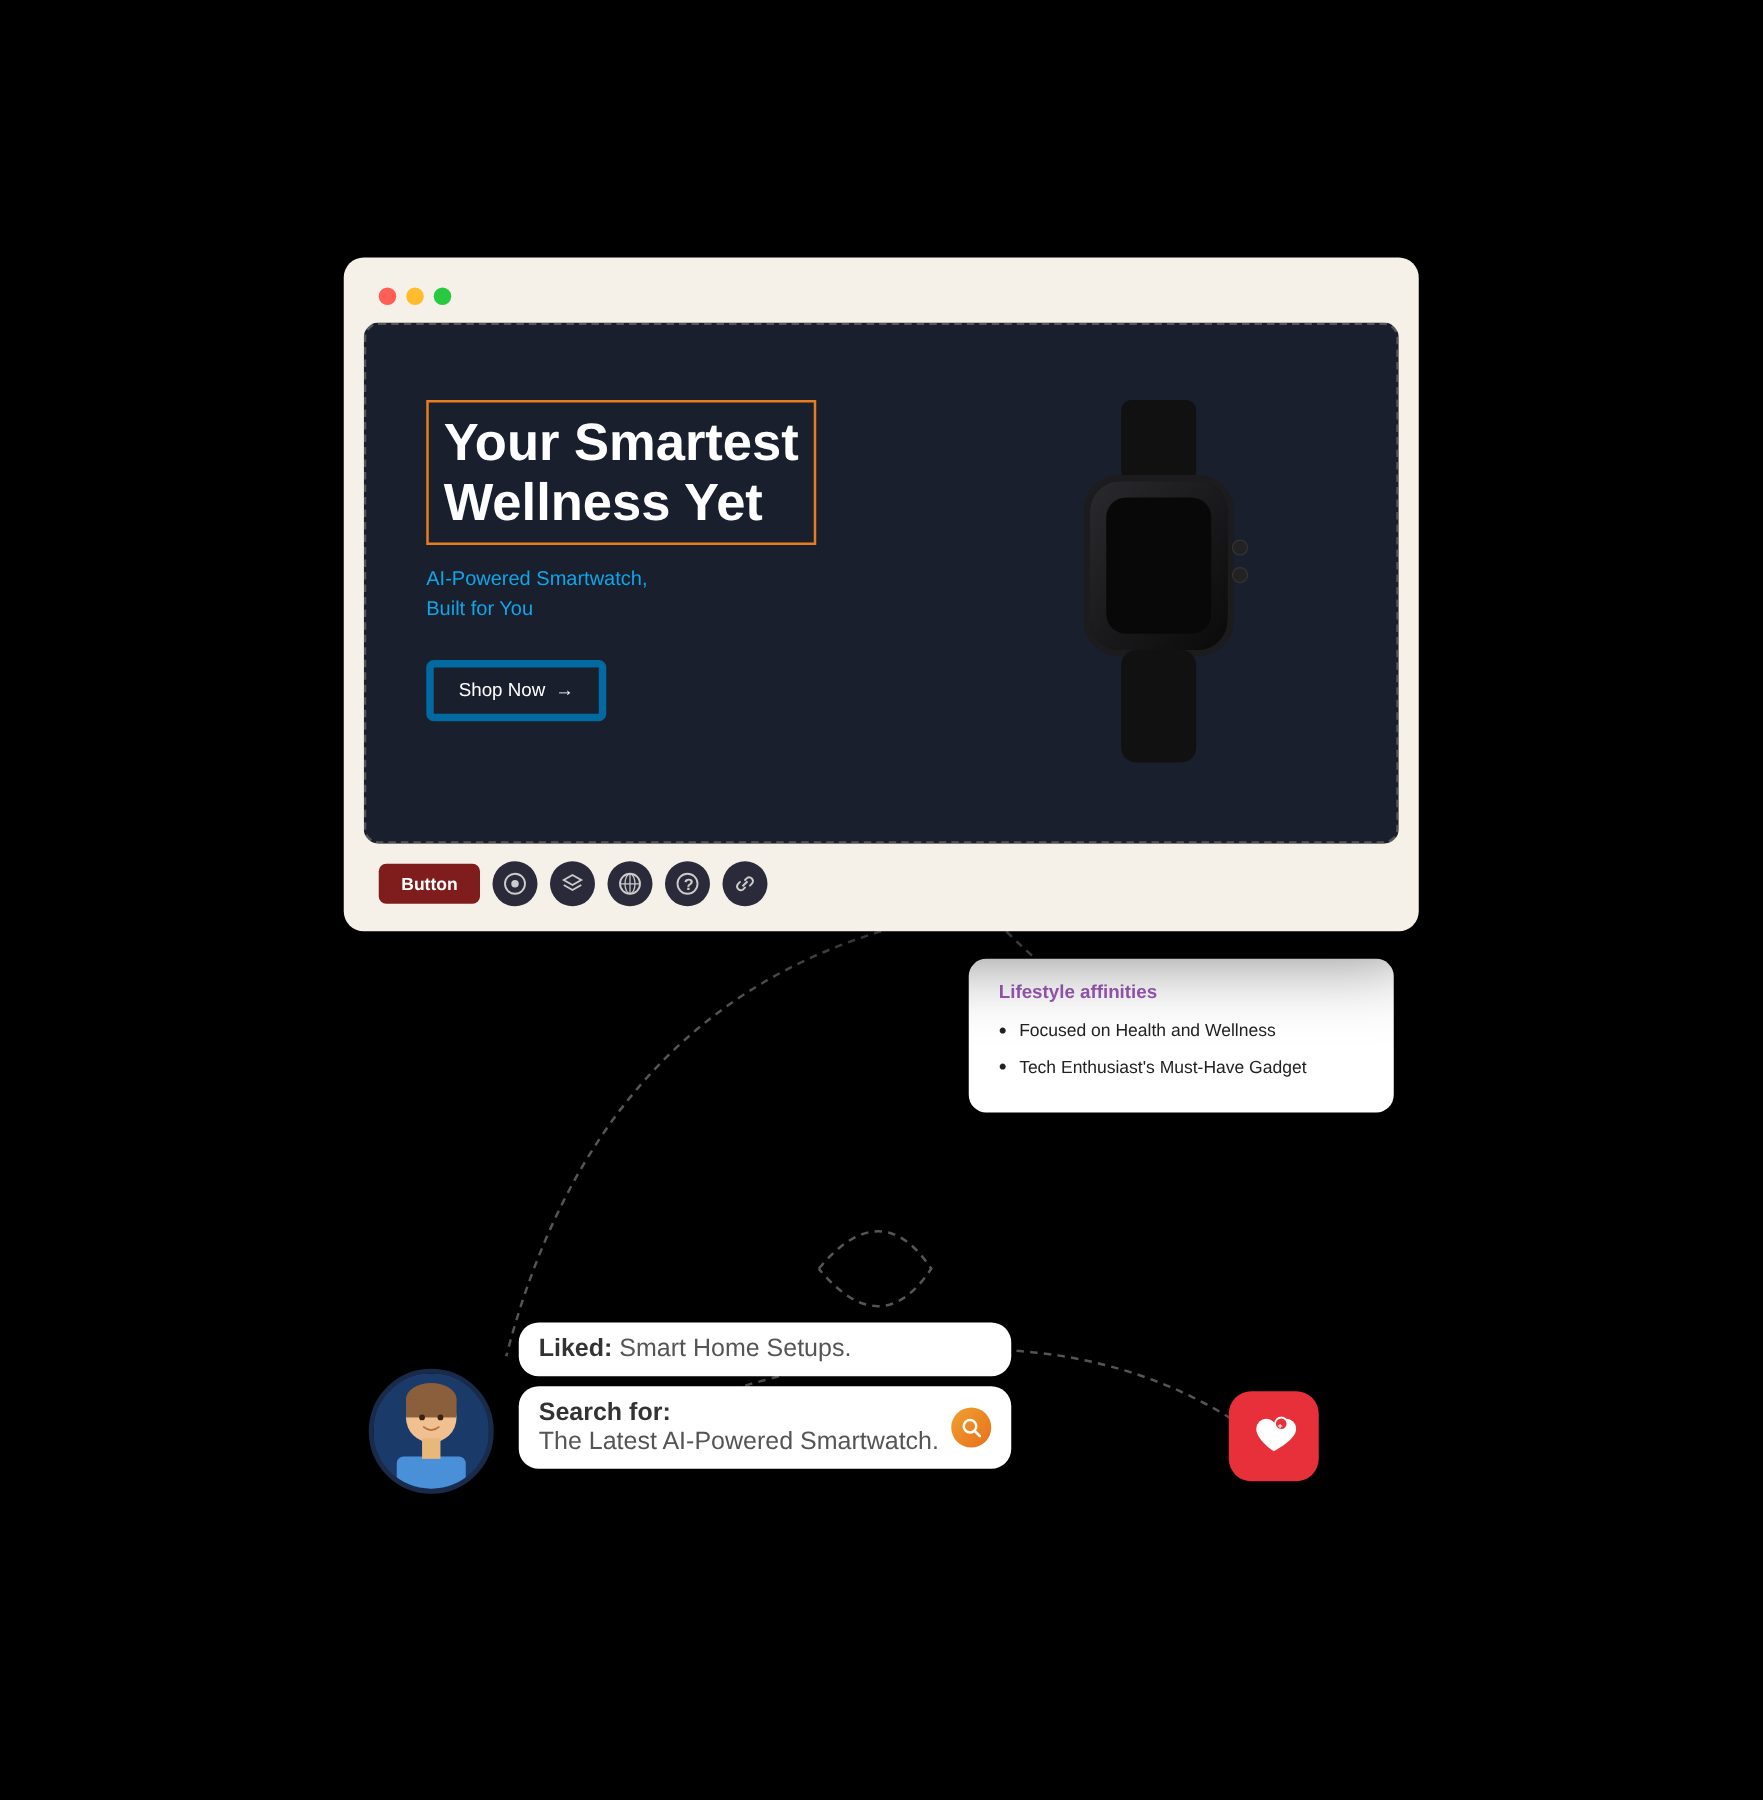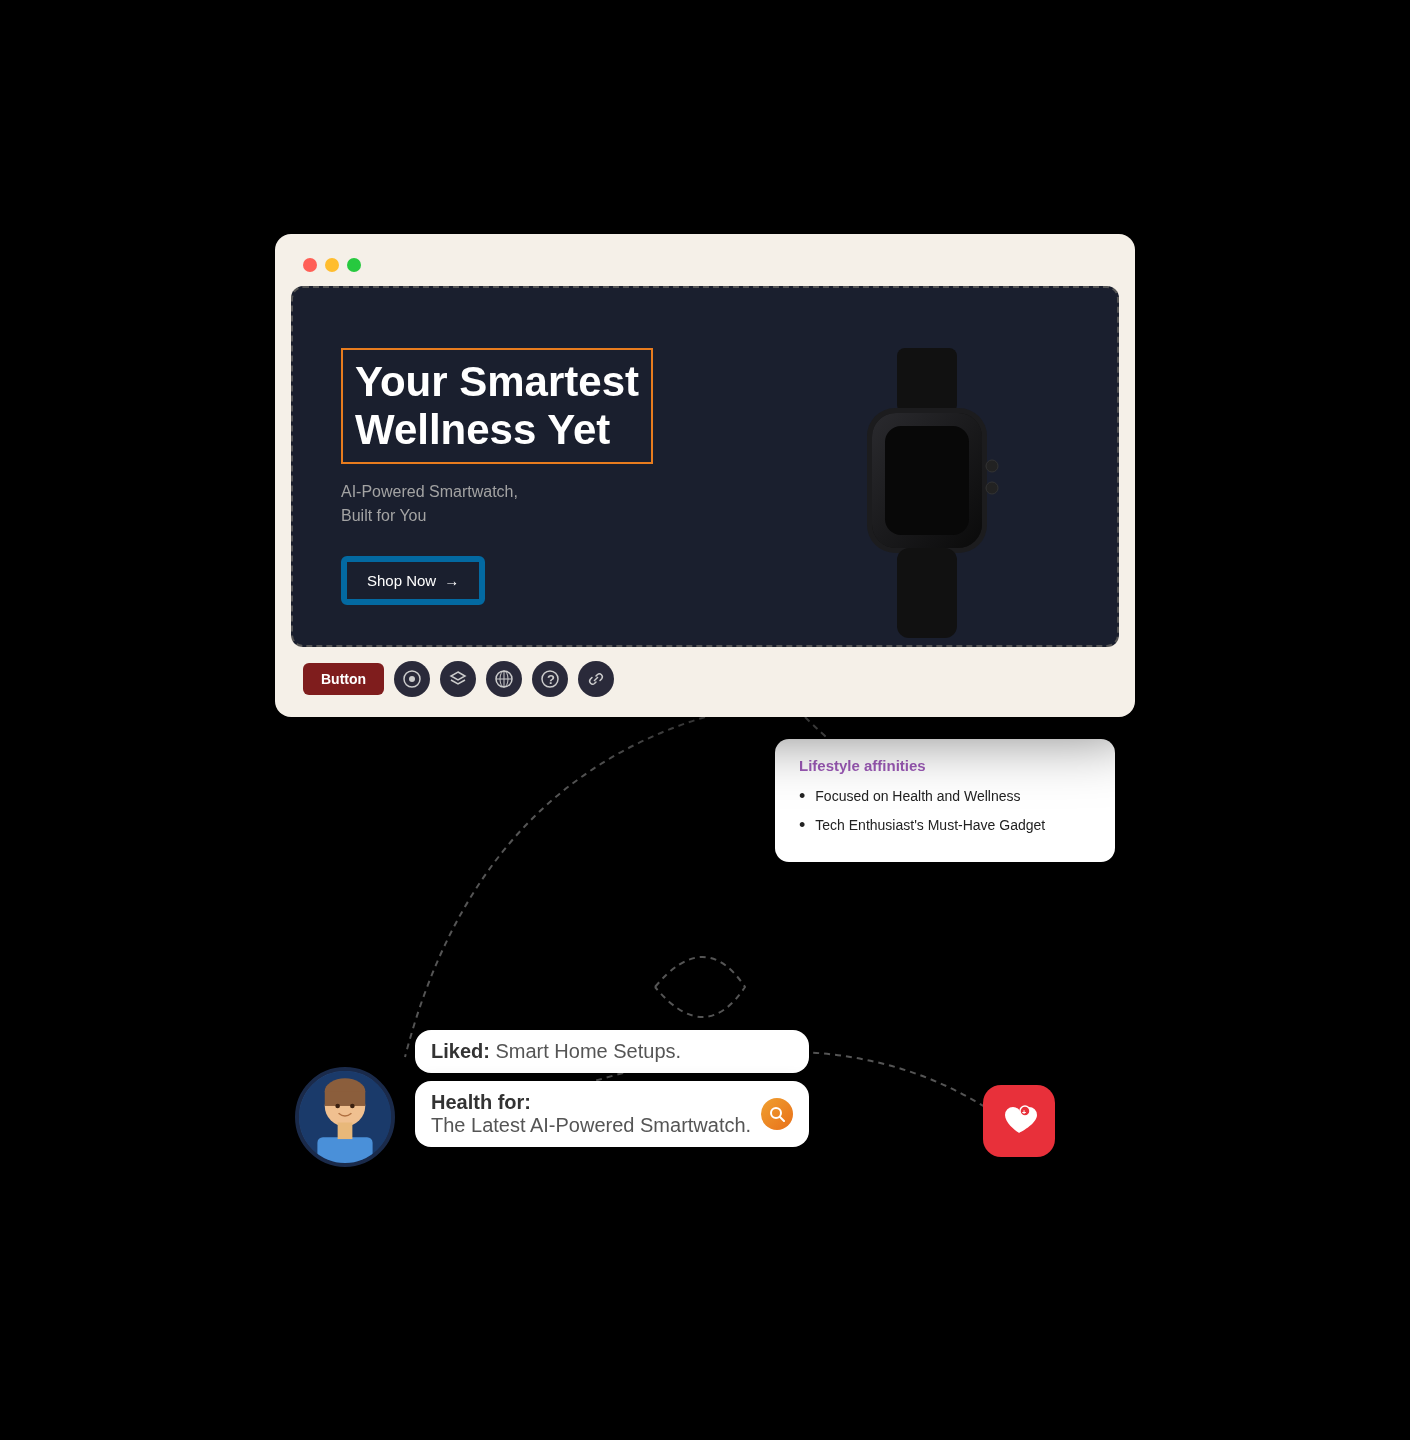--- a/index.html
+++ b/index.html
@@ -57,21 +57,21 @@
     .tl-red { background: #ff5f56; }
     .tl-yellow { background: #ffbd2e; }
     .tl-green { background: #27c93f; }
 
     
     .hero-banner {
       border-radius: 12px;
       background: #1a1f2e;
       overflow: hidden;
       position: relative;
-      height: 361px;
+      height: 417px;
       border: 2px dashed #555;
     }
 
     .hero-content {
       position: absolute;
       left: 48px;
       top: 60px;
       z-index: 2;
       max-width: 380px;
     }
@@ -81,21 +81,21 @@
       font-size: 42px;
       font-weight: 800;
       line-height: 1.15;
       margin-bottom: 16px;
       border: 2px solid #e87c1e;
       padding: 8px 12px;
       display: inline-block;
     }
 
     .hero-subtitle {
-      color: #a3a3a3;
+      color: #0ea5e9;
       font-size: 16px;
       line-height: 1.5;
       margin-bottom: 28px;
     }
 
     .shop-now-btn {
       display: inline-flex;
       align-items: center;
       gap: 8px;
       background: transparent;
@@ -451,21 +451,21 @@
       </div>
 
       <div class="activity-cards">
         <div class="activity-card">
           <span class="label">Liked:</span>
           <span class="value">Smart Home Setups.</span>
         </div>
         <div class="activity-card search-card">
           <div class="search-card-content">
             <div>
-              <span class="label">Health for:</span>
+              <span class="label">Search for:</span>
             </div>
             <div>
               <span class="value">The Latest AI-Powered Smartwatch.</span>
             </div>
           </div>
           <div class="search-icon-circle">
             <svg width="16" height="16" viewBox="0 0 16 16" fill="none">
               <circle cx="7" cy="7" r="5" stroke="#fff" stroke-width="2"></circle>
               <line x1="11" y1="11" x2="15" y2="15" stroke="#fff" stroke-width="2" stroke-linecap="round"></line>
             </svg>

